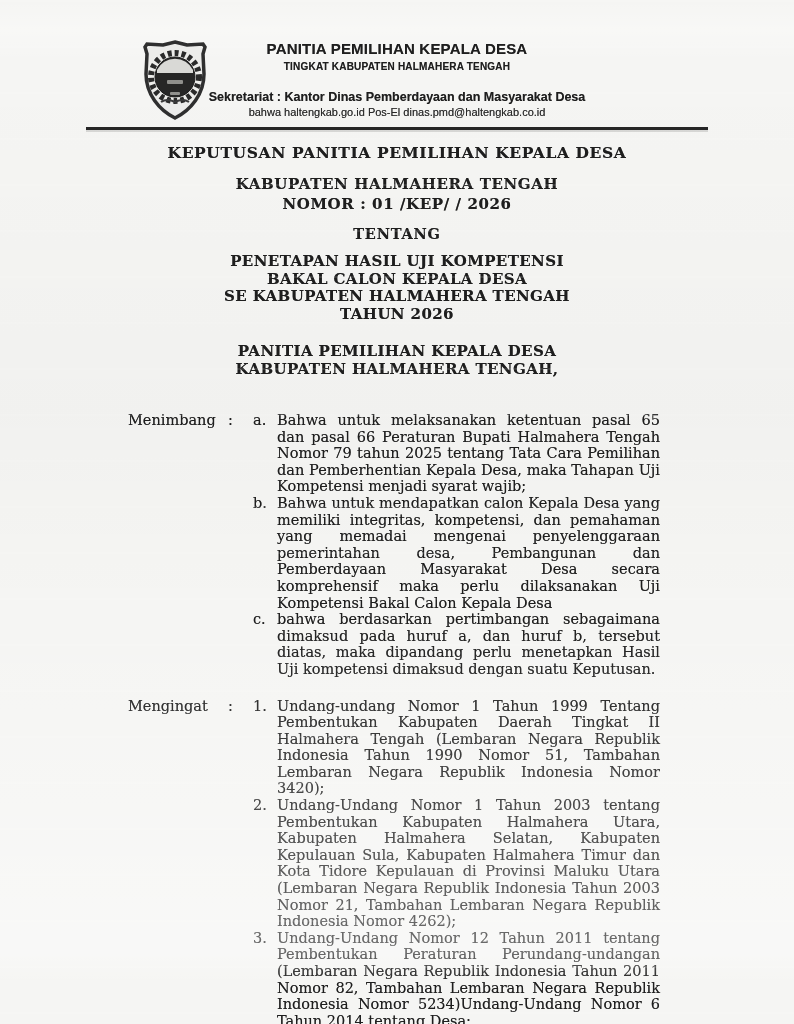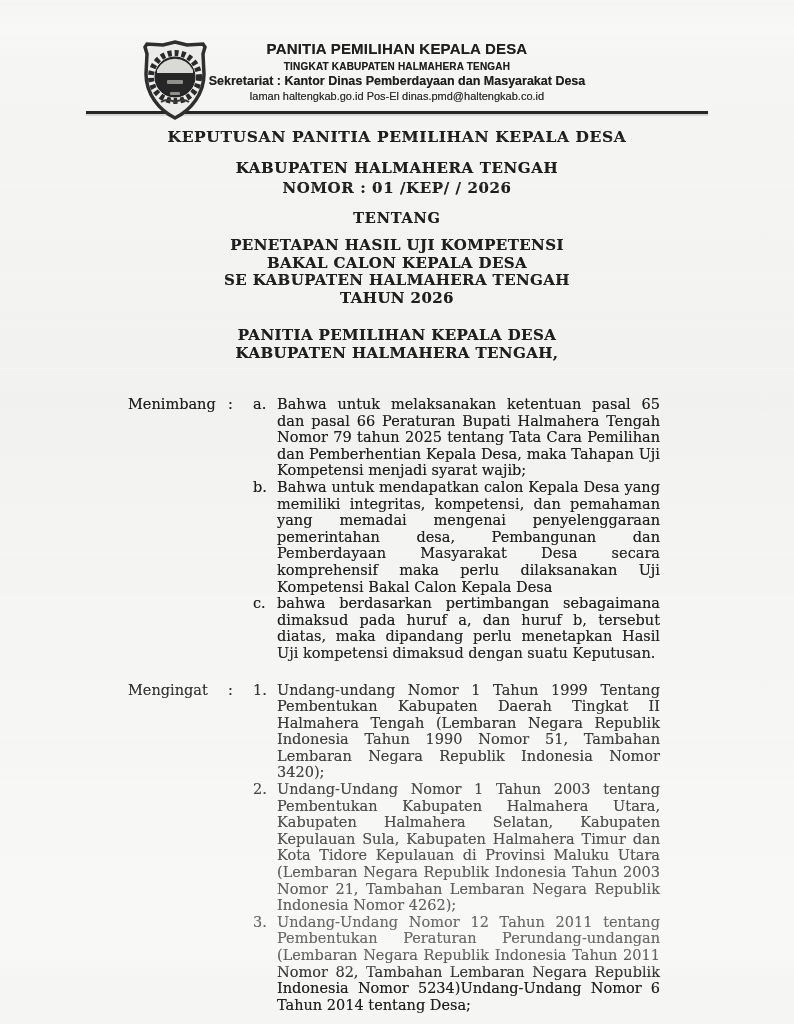--- a/index.html
+++ b/index.html
@@ -41,21 +41,21 @@
     text-align: center;
     font-family: "Liberation Sans", sans-serif;
   }
   .letterhead .logo {
     position: absolute;
     left: 137px; top: 40px;
     width: 76px; height: 80px;
   }
   .lh-org1 { font-size: 15px; font-weight: 700; letter-spacing: 0.2px; }
   .lh-org2 { font-size: 10px; font-weight: 700; letter-spacing: 0.2px; margin-top: 4px; }
-  .lh-sec  { font-size: 12.5px; font-weight: 700; margin-top: 2px; }
+  .lh-sec  { font-size: 12.5px; font-weight: 700; margin-top: 18px; }
   .lh-addr { font-size: 11px; margin-top: 3px; color: #2a2a2a; }
   .lh-mail { font-size: 11px; margin-top: 2px; color: #2a2a2a; }
 
   .rule {
     margin: 9px 86px 0 86px;
     height: 0;
     border-top: 3px solid #262626;
     box-shadow: 0 2px 0 rgba(0,0,0,0.12);
   }
 
@@ -110,21 +110,21 @@
         <path d="M20 30 A20 20 0 0 1 56 30 L56 33 L20 33 Z" fill="#d9d9d6"></path>
         <rect x="30" y="40" width="16" height="4" rx="1" fill="#8f8f8c"></rect>
         <rect x="33" y="52" width="10" height="3" rx="1" fill="#8f8f8c"></rect>
 
         <path d="M24 62 Q30 58 38 62 Q46 58 52 62" fill="none" stroke="#3a3a3a" stroke-width="2"></path>
       </svg>
     </div>
     <div class="lh-org1">PANITIA PEMILIHAN KEPALA DESA</div>
     <div class="lh-org2">TINGKAT KABUPATEN HALMAHERA TENGAH</div>
     <div class="lh-sec">Sekretariat : Kantor Dinas Pemberdayaan dan Masyarakat Desa</div>
-    <div class="lh-mail">laman haltengkab.go.id Pos-El dinas.pmd@haltengkab.co.id</div>
+    <div class="lh-mail">bahwa haltengkab.go.id Pos-El dinas.pmd@haltengkab.co.id</div>
   </header>
 
   <div class="rule"></div>
 
   <section class="title-block">
     <div class="t-heading1">KEPUTUSAN PANITIA PEMILIHAN KEPALA DESA</div>
     <div class="t-heading2">KABUPATEN HALMAHERA TENGAH</div>
     <div class="t-number">NOMOR : 01 /KEP/ / 2026</div>
     <div class="t-about">TENTANG</div>
     <div class="t-subject">

